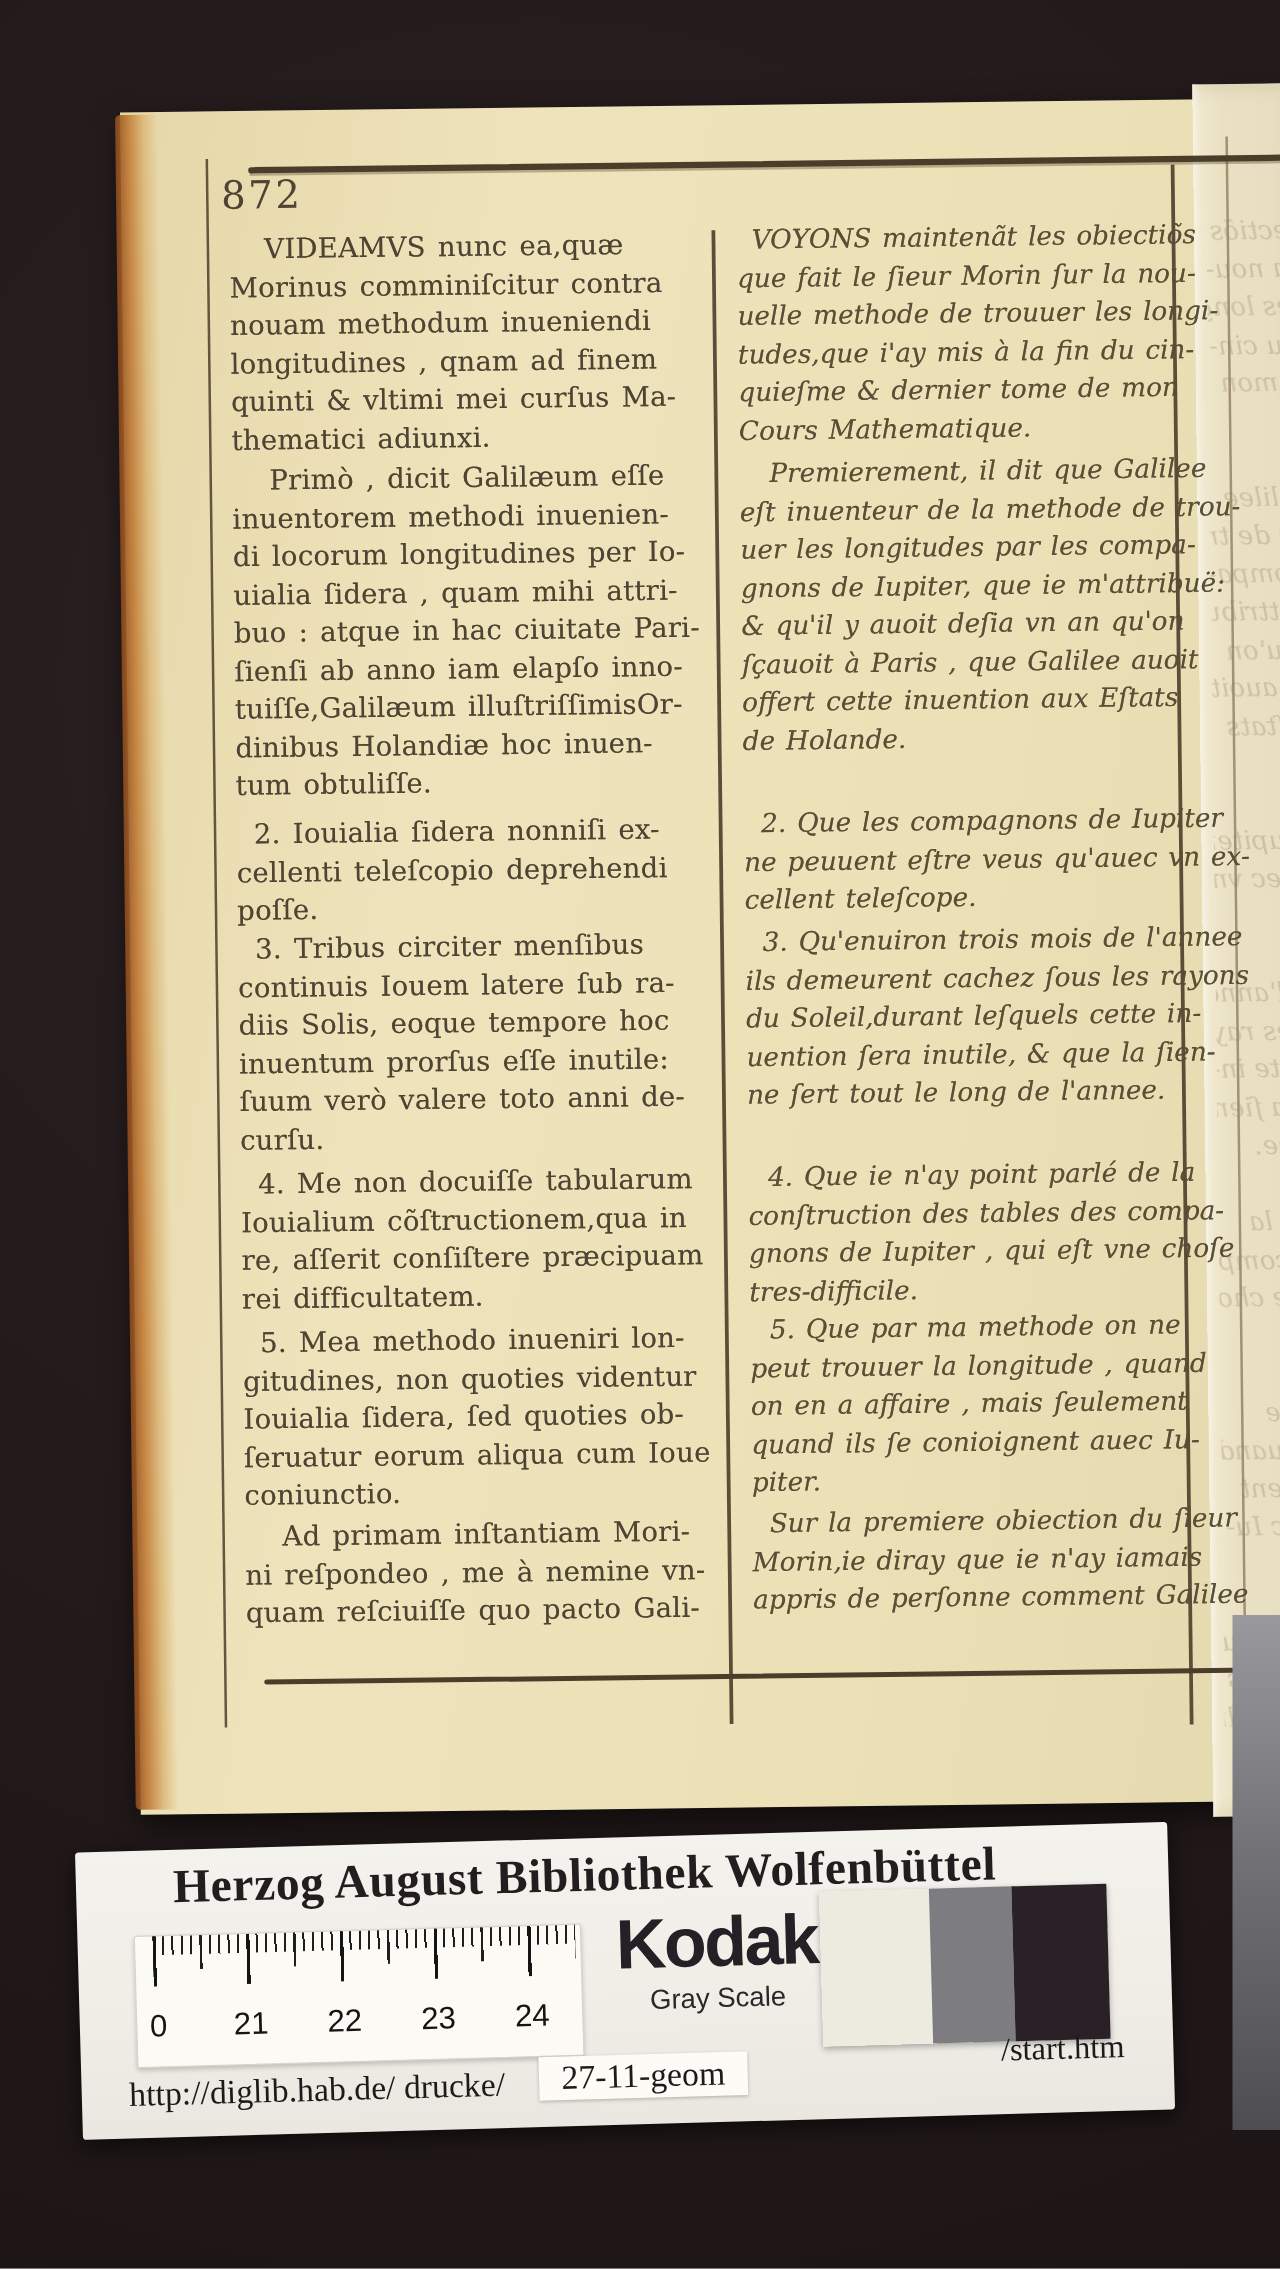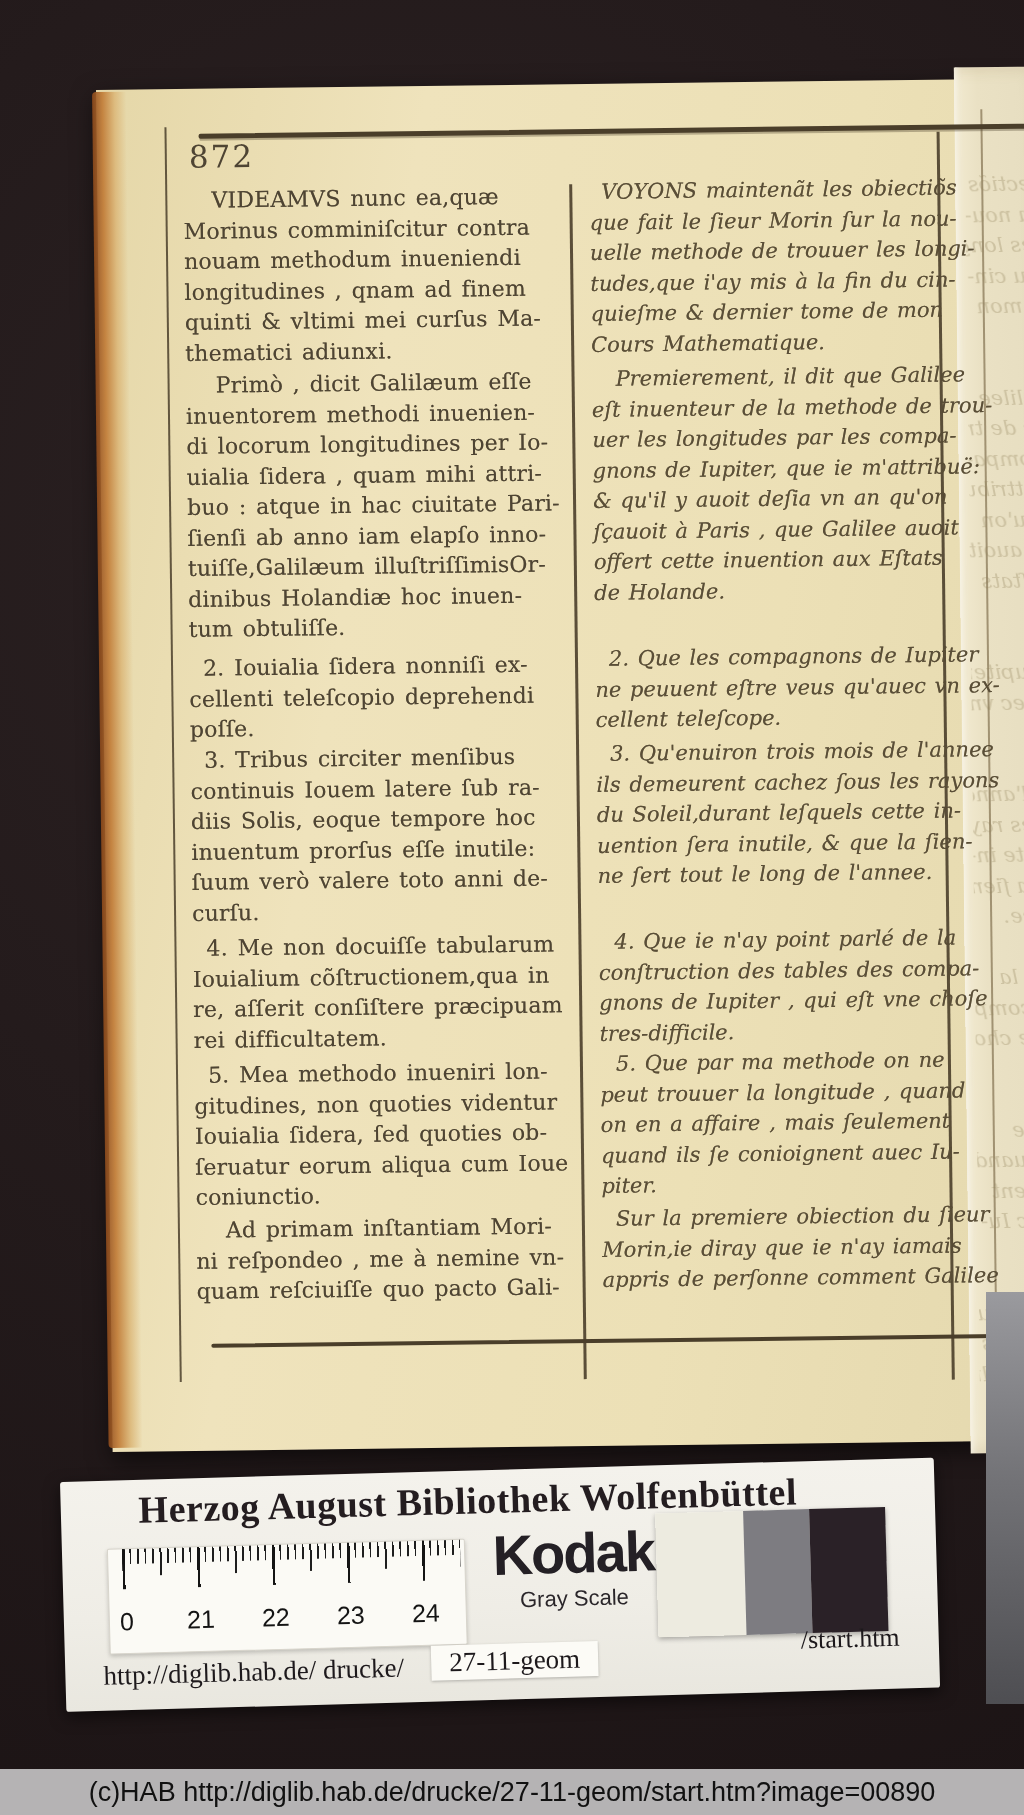--- a/index.html
+++ b/index.html
@@ -16,21 +16,21 @@
   .fore-edge{position:absolute;left:-4px;top:2px;bottom:4px;width:34px;
          background:linear-gradient(90deg,#8d4a1c 0%,#c07a35 30%,#dcb87a 66%,rgba(236,224,184,0) 100%);
          border-radius:4px 0 0 4px;opacity:.9;}
   .rule{position:absolute;background:#4a3e2a;}
   .top-rule{left:102px;top:45px;width:852px;height:5px;border-radius:2px;
             box-shadow:0 3px 0 -1px rgba(74,62,42,.35);}
   .left-rule{left:68px;top:38px;width:2px;height:1255px;opacity:.85;}
   .divider-rule{left:472px;top:100px;width:3px;height:1195px;opacity:.9;}
   .right-rule{left:840px;top:52px;width:3px;height:1248px;opacity:.9;}
   .bottom-rule{left:100px;top:1255px;width:858px;height:4px;border-radius:2px;}
-  .page-number{position:absolute;left:92px;top:50px;font-size:31px;color:#4e4433;
+  .page-number{position:absolute;left:80px;top:50px;font-size:31px;color:#4e4433;
                letter-spacing:2px;}
 
   .col{position:absolute;white-space:pre;color:#4e4433;
        text-shadow:0 0 .5px rgba(64,54,32,.55);}
   .latin{left:86px;width:392px;font-size:22px;line-height:30.5px;
          letter-spacing:.2px;word-spacing:2.5px;}
   .french{left:492px;width:350px;font-size:21px;line-height:30.5px;font-style:italic;
           color:#5a4e37;word-spacing:2px;}
   .lp0{top:97px;text-indent:28px;} .lp1{top:282px;text-indent:30px;}
   .lp2{top:565px;text-indent:14px;} .lp3{top:657px;text-indent:14px;}
@@ -255,17 +255,14 @@
       <div class="patch patch-white" style="background: rgb(237, 235, 224);"></div>
       <div class="patch patch-gray" style="background: rgb(125, 124, 129);"></div>
       <div class="patch patch-black" style="background: rgb(42, 33, 39);"></div>
     </div>
 
     <div class="base-url">http://diglib.hab.de/ drucke/</div>
     <div class="shelfmark">27-11-geom</div>
     <div class="startfile">/start.htm</div>
   </div>
 
-  <div class="caption">
-    <span>(c)HAB http://diglib.hab.de/drucke/27-11-geom/start.htm?image=00890</span>
-  </div>
 
 </div>
 
 </body></html>

